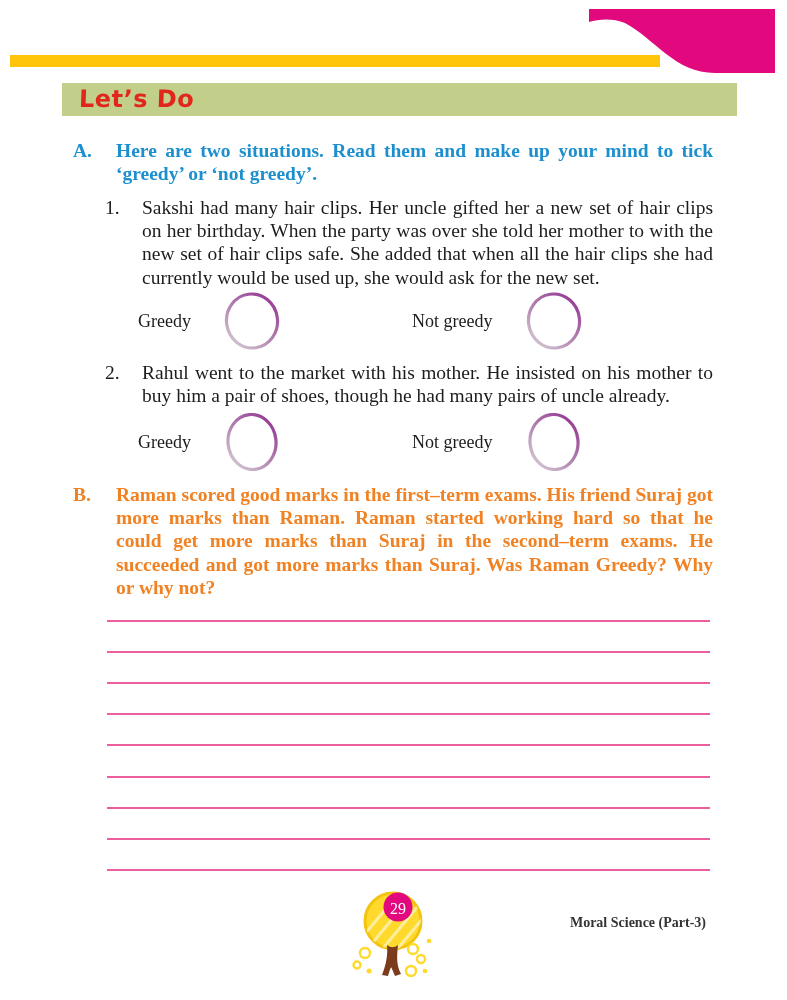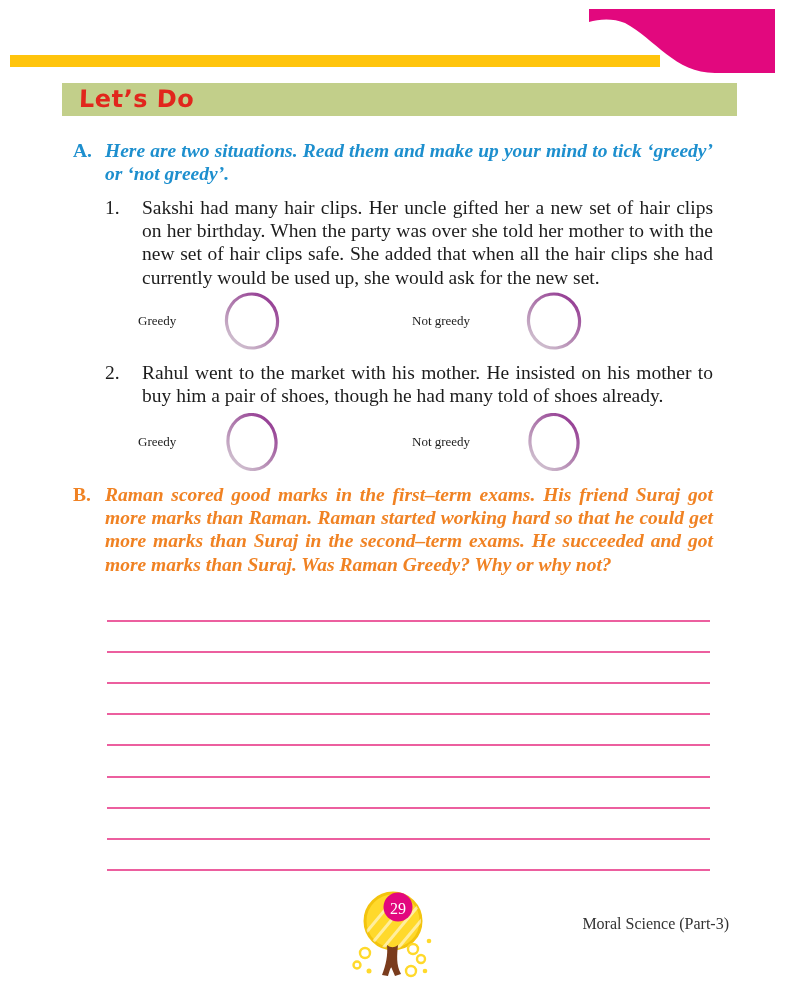--- a/index.html
+++ b/index.html
@@ -15,44 +15,44 @@
   
   .banner{position:absolute;left:62px;top:83px;width:675px;height:33px;background:var(--green_bar);z-index:3;}
   .banner-title{
     font-family:"DejaVu Sans","Liberation Sans",sans-serif;
     font-weight:bold;font-size:24px;line-height:33px;color:var(--red_title);
     padding-left:17px;letter-spacing:.5px;transform:skewX(-2deg);transform-origin:left;
   }
   
   .sec{position:absolute;left:73px;width:640px;font-size:19.5px;line-height:23.2px;font-weight:bold;}
   .sec .sec-label{position:absolute;left:0;top:0;}
-  .sec .sec-text{margin-left:32px;text-align:justify;font-style:italic;}
+  .sec .sec-text{margin-left:43px;text-align:justify;}
   .sec-a{top:139px;color:var(--blue_heading);}
   .sec-b{top:483px;color:var(--orange_text);}
   .item{position:absolute;left:105px;width:608px;font-size:19.5px;line-height:23.2px;}
   .item .item-num{position:absolute;left:0;top:0;}
   .item .item-text{margin-left:37px;text-align:justify;}
   .item-1{top:196px;}
   .item-2{top:361px;}
   
   .choices{position:absolute;left:138px;width:470px;height:58px;}
   .choices-1{top:292px;}
   .choices-2{top:413px;}
-  .choice-label{position:absolute;top:0;height:58px;display:flex;align-items:center;font-size:13px;}
+  .choice-label{position:absolute;top:0;height:58px;display:flex;align-items:center;font-size:18px;}
   .choice-label.l1{left:0;}
   .choice-label.l2{left:274px;font-family:Liberation Serif, serif;}
   .tick-circle{position:absolute;top:0;}
   .tick-circle.c1{left:86px;}
   .tick-circle.c2{left:388px;}
   
   .answer-area{position:absolute;left:107px;top:591px;width:603px;}
   .answer-line{height:29.1px;border-bottom:2px solid var(--line_pink);}
   
   .tree-logo{position:absolute;left:341px;top:879px;width:104px;height:104px;}
-  .footer-title{position:absolute;right:58px;top:915px;font-size:16px;color:#333;}
+  .footer-title{position:absolute;right:81px;top:915px;font-size:14px;color:#333;font-weight:bold;}
 </style>
 </head>
 <body>
 
 <svg width="0" height="0" style="position:absolute" aria-hidden="true">
   <defs>
     <linearGradient id="circGrad" x1="0" y1="1" x2="1" y2="0">
       <stop offset="0" stop-color="#D9D3D9"></stop>
       <stop offset="0.45" stop-color="#B487B2"></stop>
       <stop offset="1" stop-color="#8E2B8D"></stop>
@@ -85,21 +85,21 @@
     <ellipse cx="28" cy="29" rx="25.5" ry="27" fill="none" stroke="url(#circGrad)" stroke-width="3.2" transform="rotate(-8 28 29)"></ellipse>
   </svg>
   <span class="choice-label l2">Not greedy</span>
   <svg class="tick-circle c2" width="56" height="58" viewBox="0 0 56 58">
     <ellipse cx="28" cy="29" rx="25.5" ry="27" fill="none" stroke="url(#circGrad)" stroke-width="3.2" transform="rotate(-8 28 29)"></ellipse>
   </svg>
 </div>
 
 <div class="item item-2">
   <span class="item-num">2.</span>
-  <div class="item-text">Rahul went to the market with his mother. He insisted on his mother to buy him a pair of shoes, though he had many told of shoes already.</div>
+  <div class="item-text">Rahul went to the market with his mother. He insisted on his mother to buy him a pair of shoes, though he had many pairs of uncle already.</div>
 </div>
 
 <div class="choices choices-2">
   <span class="choice-label l1">Greedy</span>
   <svg class="tick-circle c1" width="56" height="58" viewBox="0 0 56 58">
     <ellipse cx="28" cy="29" rx="24" ry="27.5" fill="none" stroke="url(#circGrad)" stroke-width="3.2" transform="rotate(-6 28 29)"></ellipse>
   </svg>
   <span class="choice-label l2">Not greedy</span>
   <svg class="tick-circle c2" width="56" height="58" viewBox="0 0 56 58">
     <ellipse cx="28" cy="29" rx="24" ry="27.5" fill="none" stroke="url(#circGrad)" stroke-width="3.2" transform="rotate(-6 28 29)"></ellipse>

